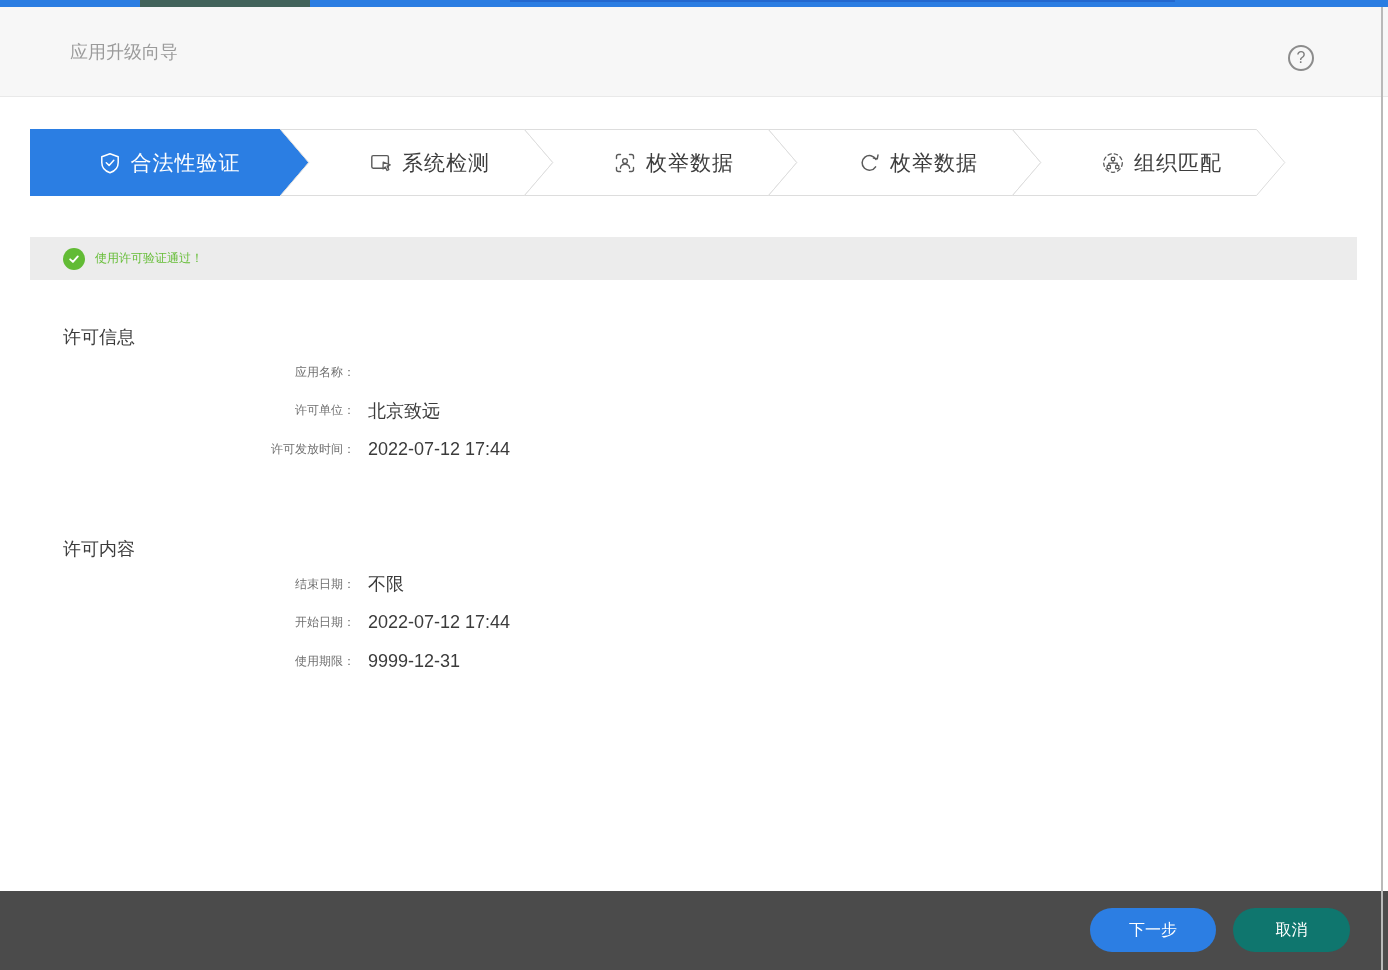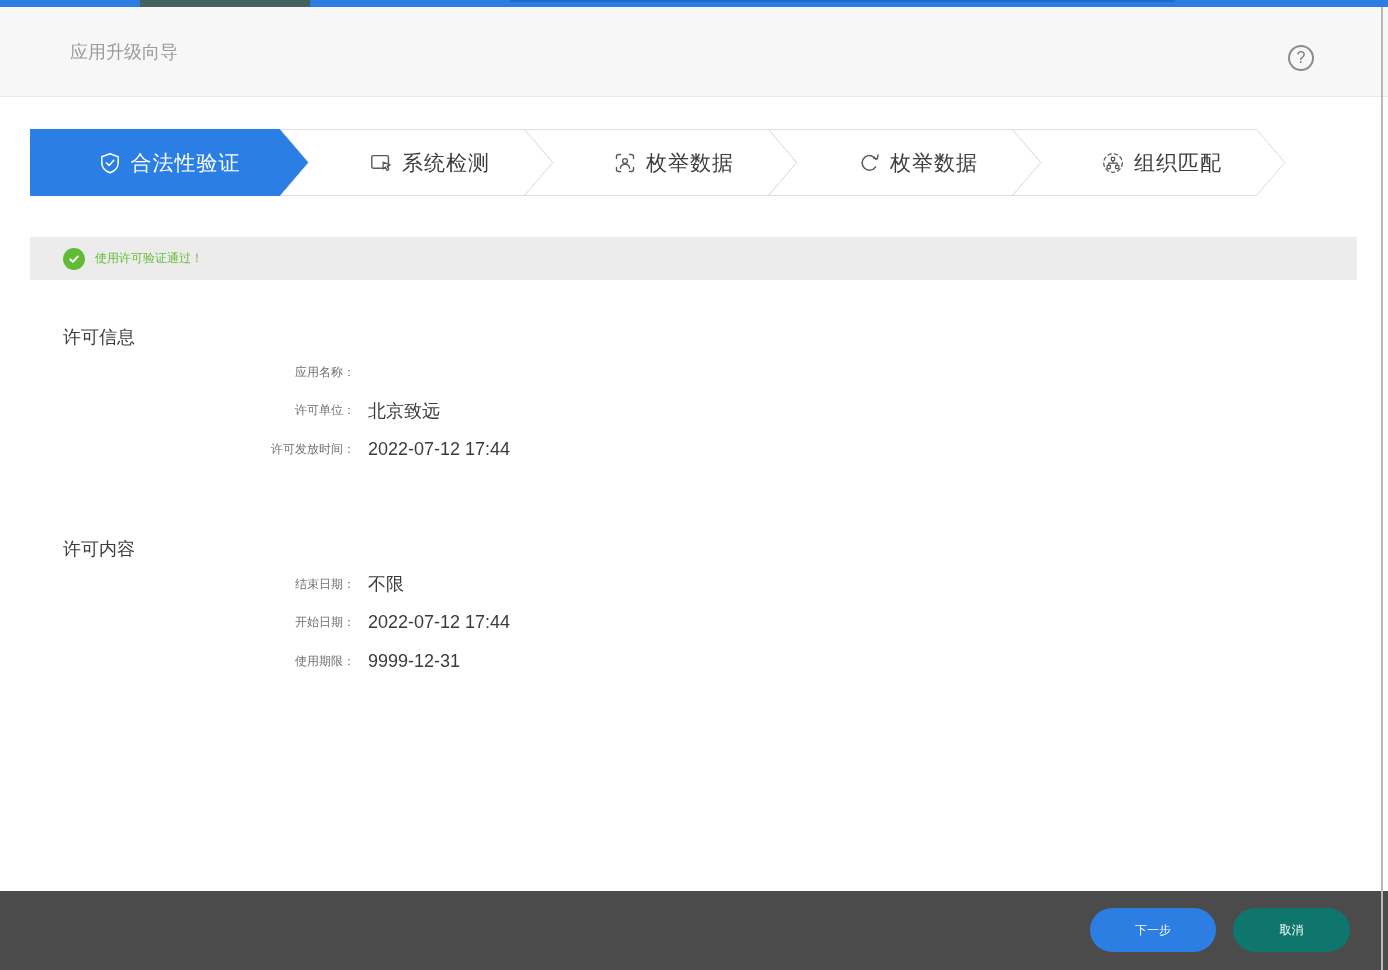--- a/index.html
+++ b/index.html
@@ -44,21 +44,21 @@
   .sec1{top:325px;}
   .sec2{top:537px;}
   .section-title{margin-left:33px;font-size:18px;color:#3b3b3b;height:24px;line-height:24px;}
   .rows{margin-top:4px;}
   .row{display:flex;align-items:center;height:38.6px;}
   .row-label{width:325px;text-align:right;font-size:12px;color:#707070;}
   .row-value{padding-left:13px;font-size:18px;color:#3b3b3b;}
 
   
   .footer{position:absolute;left:0;top:891px;width:1388px;height:79px;background:#4b4b4b;}
-  .btn{position:absolute;top:17px;height:44px;border:none;border-radius:22px;color:#ffffff;font-size:12px;font-family:inherit;cursor:pointer;}
+  .btn{position:absolute;top:17px;height:44px;border:none;border-radius:22px;color:#ffffff;font-size:16px;font-family:inherit;cursor:pointer;}
   .btn-next{left:1090px;width:126px;background:#2c7ee3;}
   .btn-cancel{left:1233px;width:117px;background:#0f766e;}
 
   
   .edge-line{position:absolute;left:1381px;top:7px;width:2px;height:963px;background:#b9b9b9;}
 </style>
 </head>
 <body>
 
 <div class="page">

